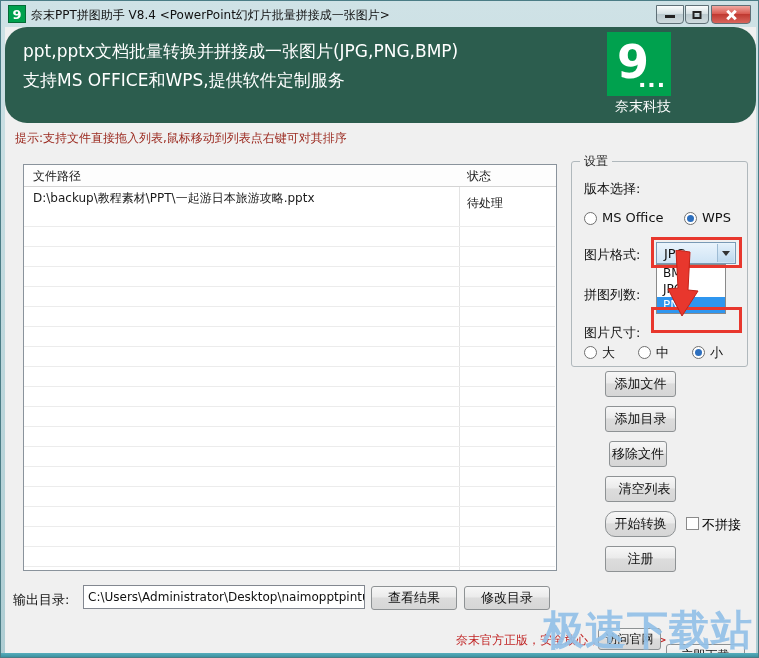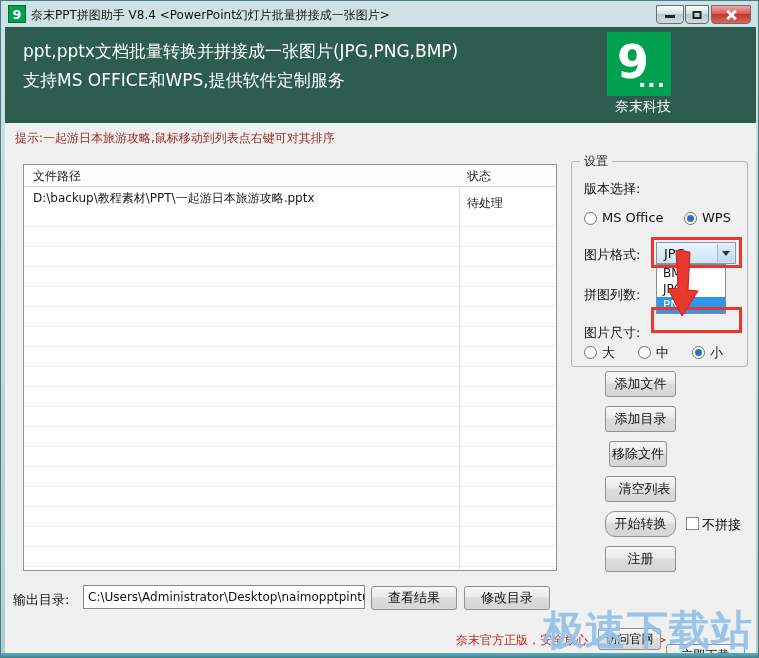--- a/index.html
+++ b/index.html
@@ -23,21 +23,21 @@
   .glyph-close{position:absolute;left:50%;top:50%;width:12px;height:12px;transform:translate(-50%,-50%);}
   .glyph-close:before,.glyph-close:after{content:"";position:absolute;left:5px;top:0;width:3px;height:12px;background:#fff;}
   .glyph-close:before{transform:rotate(45deg);}
   .glyph-close:after{transform:rotate(-45deg);}
 
   
   .client{left:4px;top:26px;width:751px;height:626px;background:#f0f0f0;}
   .bottom-strip{left:0;top:652px;width:759px;height:6px;background:linear-gradient(#57aebc,#2f8494);}
 
   
-  .banner{left:0;top:0;width:751px;height:96px;background:#2c5d4e;color:#fff;}
+  .banner{left:0;top:0;width:751px;height:96px;background:#2c5d4e;color:#fff;border-radius:22px;}
   .banner-l1{left:18px;top:13px;font-size:17px;}
   .banner-l2{left:18px;top:42px;font-size:17px;}
   .logo{left:602px;top:5px;width:64px;height:64px;background:#00a14e;color:#fff;text-align:center;}
   .logo-9{font-size:46px;font-weight:bold;line-height:60px;margin-left:-12px;}
   .logo-dots{position:absolute;right:5px;bottom:4px;font-size:22px;font-weight:bold;letter-spacing:1px;}
   .logo-cap{left:606px;top:71px;width:60px;text-align:right;font-size:14px;color:#fff;white-space:nowrap;}
 
   .hint{left:10px;top:103px;font-size:12px;color:#9b2a20;}
 
   
@@ -117,21 +117,21 @@
     <div class="abs banner">
       <div class="abs banner-l1">ppt,pptx文档批量转换并拼接成一张图片(JPG,PNG,BMP)</div>
       <div class="abs banner-l2">支持MS OFFICE和WPS,提供软件定制服务</div>
       <div class="abs logo">
         <div class="logo-9">9</div>
         <div class="logo-dots">...</div>
       </div>
       <div class="abs logo-cap">奈末科技</div>
     </div>
 
-    <div class="abs hint">提示:一起游日本旅游攻略,鼠标移动到列表点右键可对其排序</div>
+    <div class="abs hint">提示:支持文件直接拖入列表,鼠标移动到列表点右键可对其排序</div>
 
     <div class="abs filelist">
       <div class="fl-vline"></div>
       <div class="fl-header">
         <div class="fl-col-path">文件路径</div>
         <div class="fl-col-status">状态</div>
       </div>
       <div class="fl-row">
         <div class="fl-path">D:\backup\教程素材\PPT\一起游日本旅游攻略.pptx</div>
         <div class="fl-status">待处理</div>

